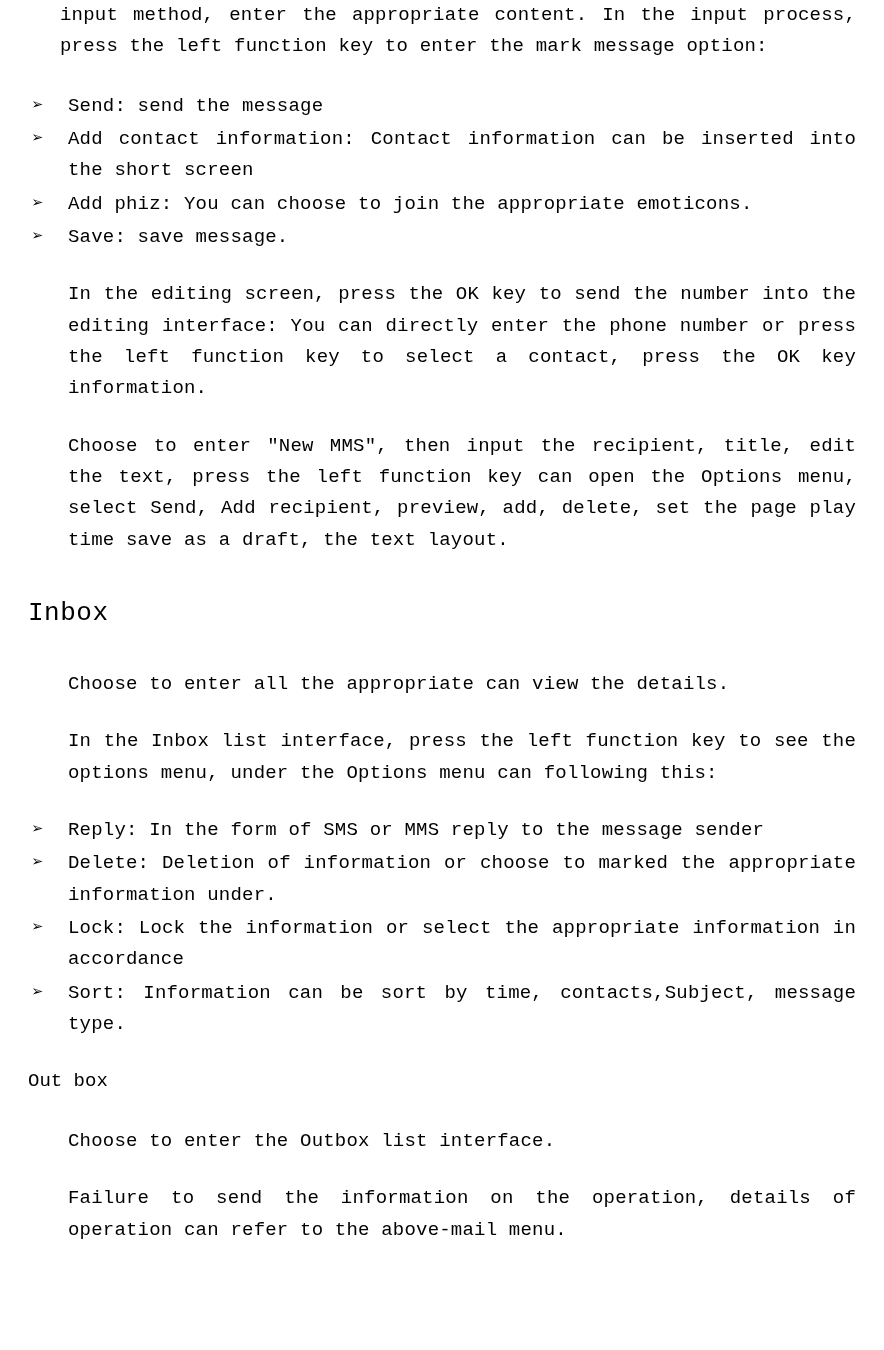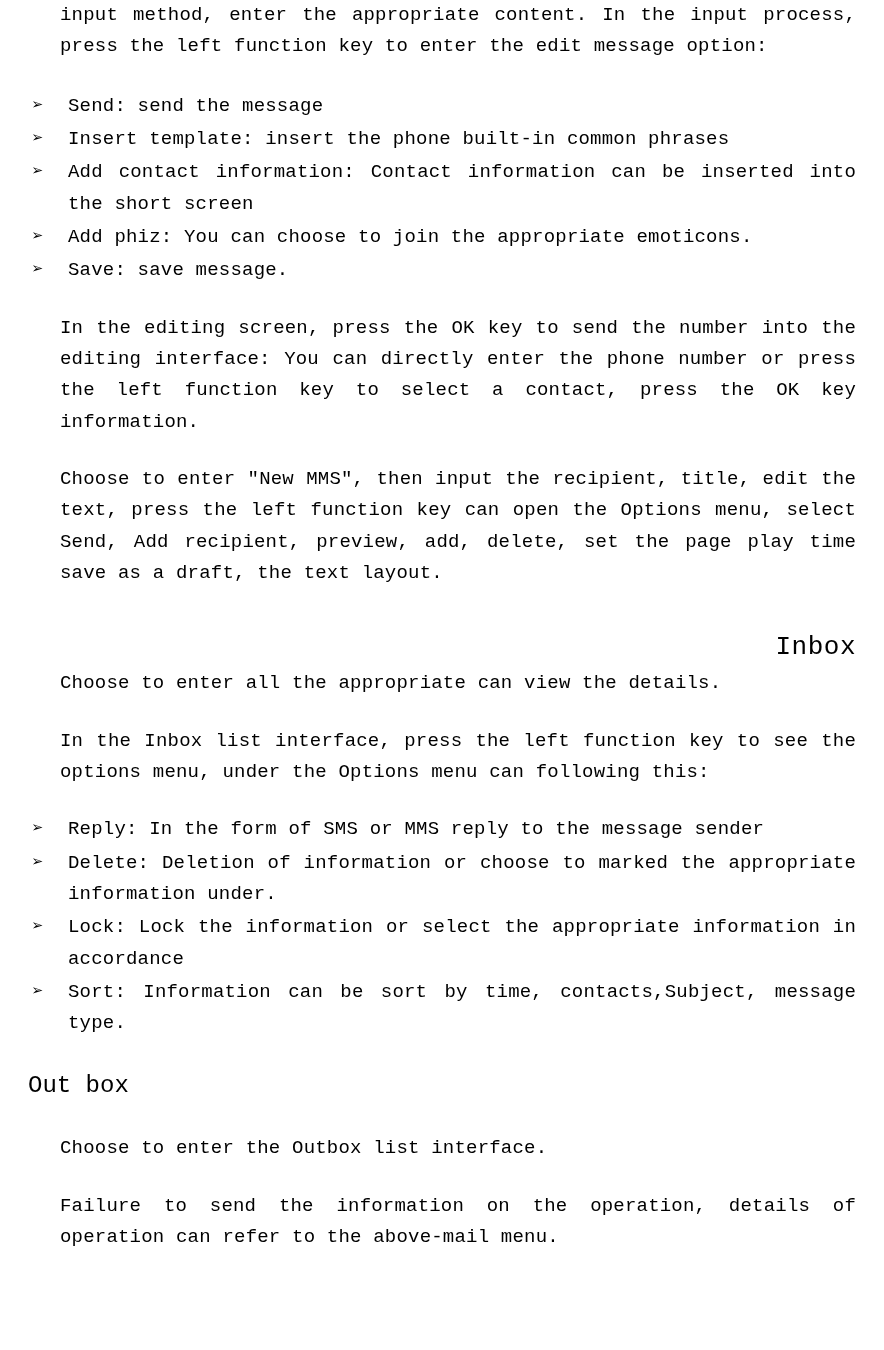--- a/index.html
+++ b/index.html
@@ -11,21 +11,21 @@
       font-family: "SimSun", "NSimSun", "Courier New", monospace;
       font-size: 19px;
       line-height: 1.65;
       color: #000;
       background: #fff;
       padding: 0 28px;
       max-width: 884px;
     }
     .para {
       text-align: justify;
-      margin-left: 32px;
+      margin-left: 40px;
       margin-bottom: 26px;
       letter-spacing: 0.2px;
     }
     .bullet-list {
       list-style: none;
       margin-bottom: 26px;
     }
     .bullet-list li {
       position: relative;
       padding-left: 40px;
@@ -36,43 +36,42 @@
     .bullet-list li::before {
       content: "➢";
       position: absolute;
       left: 4px;
       font-size: 19px;
     }
     .section-heading {
       font-size: 26px;
       font-weight: normal;
       margin-top: 36px;
+      margin-bottom: 34px;
       letter-spacing: 0.5px;
-      text-align: right;
     }
     .sub-heading {
-      font-size: 24px;
+      font-size: 19px;
       margin-top: 14px;
       margin-bottom: 28px;
     }
     .intro-para {
       text-align: justify;
       margin-left: 32px;
       margin-bottom: 28px;
       letter-spacing: 0.2px;
     }
   </style>
 </head>
 <body>
 
-<div class="intro-para">input method, enter the appropriate content. In the input process, press the left function key to enter the edit message option:</div>
+<div class="intro-para">input method, enter the appropriate content. In the input process, press the left function key to enter the mark message option:</div>
 
 <ul class="bullet-list">
   <li>Send: send the message</li>
-  <li>Insert template: insert the phone built-in common phrases</li>
   <li>Add contact information: Contact information can be inserted into the short screen</li>
   <li>Add phiz: You can choose to join the appropriate emoticons.</li>
   <li>Save: save message.</li>
 </ul>
 
 <div class="para">In the editing screen, press the OK key to send the number into the editing interface: You can directly enter the phone number or press the left function key to select a contact, press the OK key information.</div>
 
 <div class="para">Choose to enter "New MMS", then input the recipient, title, edit the text, press the left function key can open the Options menu, select Send, Add recipient, preview, add, delete, set the page play time save as a draft, the text layout.</div>
 
 <h2 class="section-heading">Inbox</h2>

